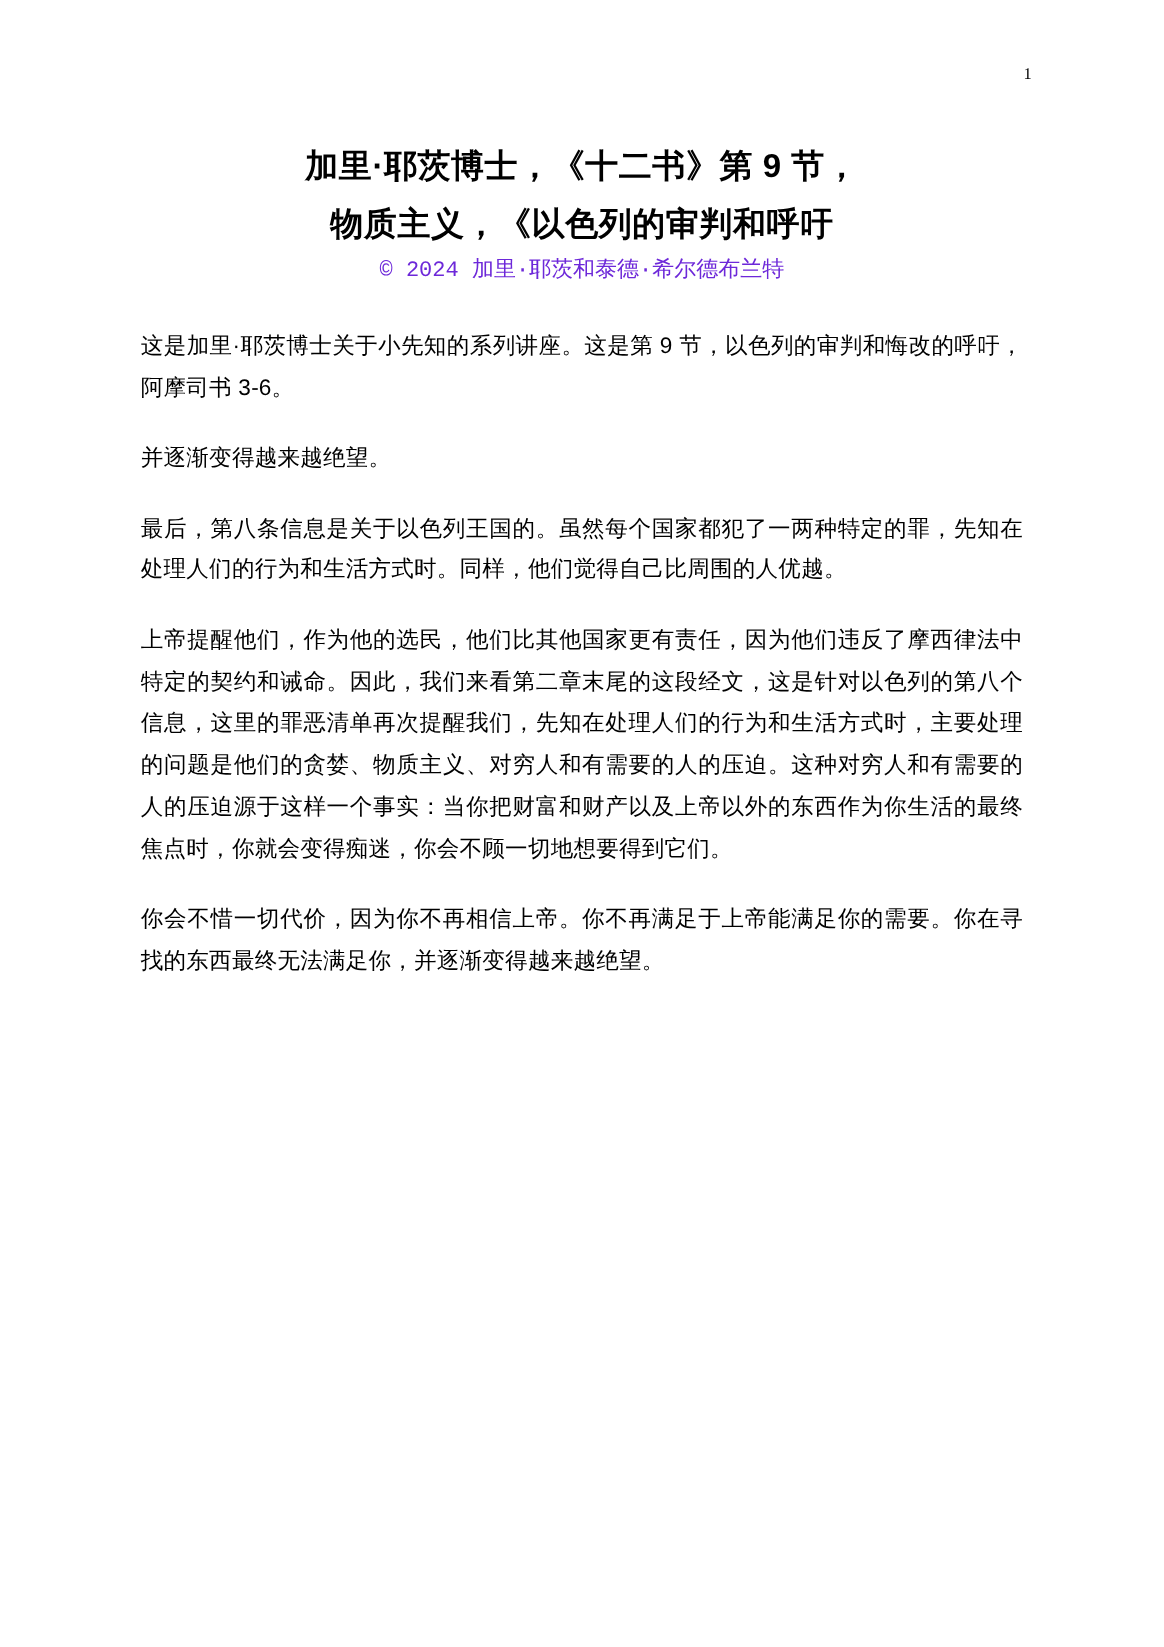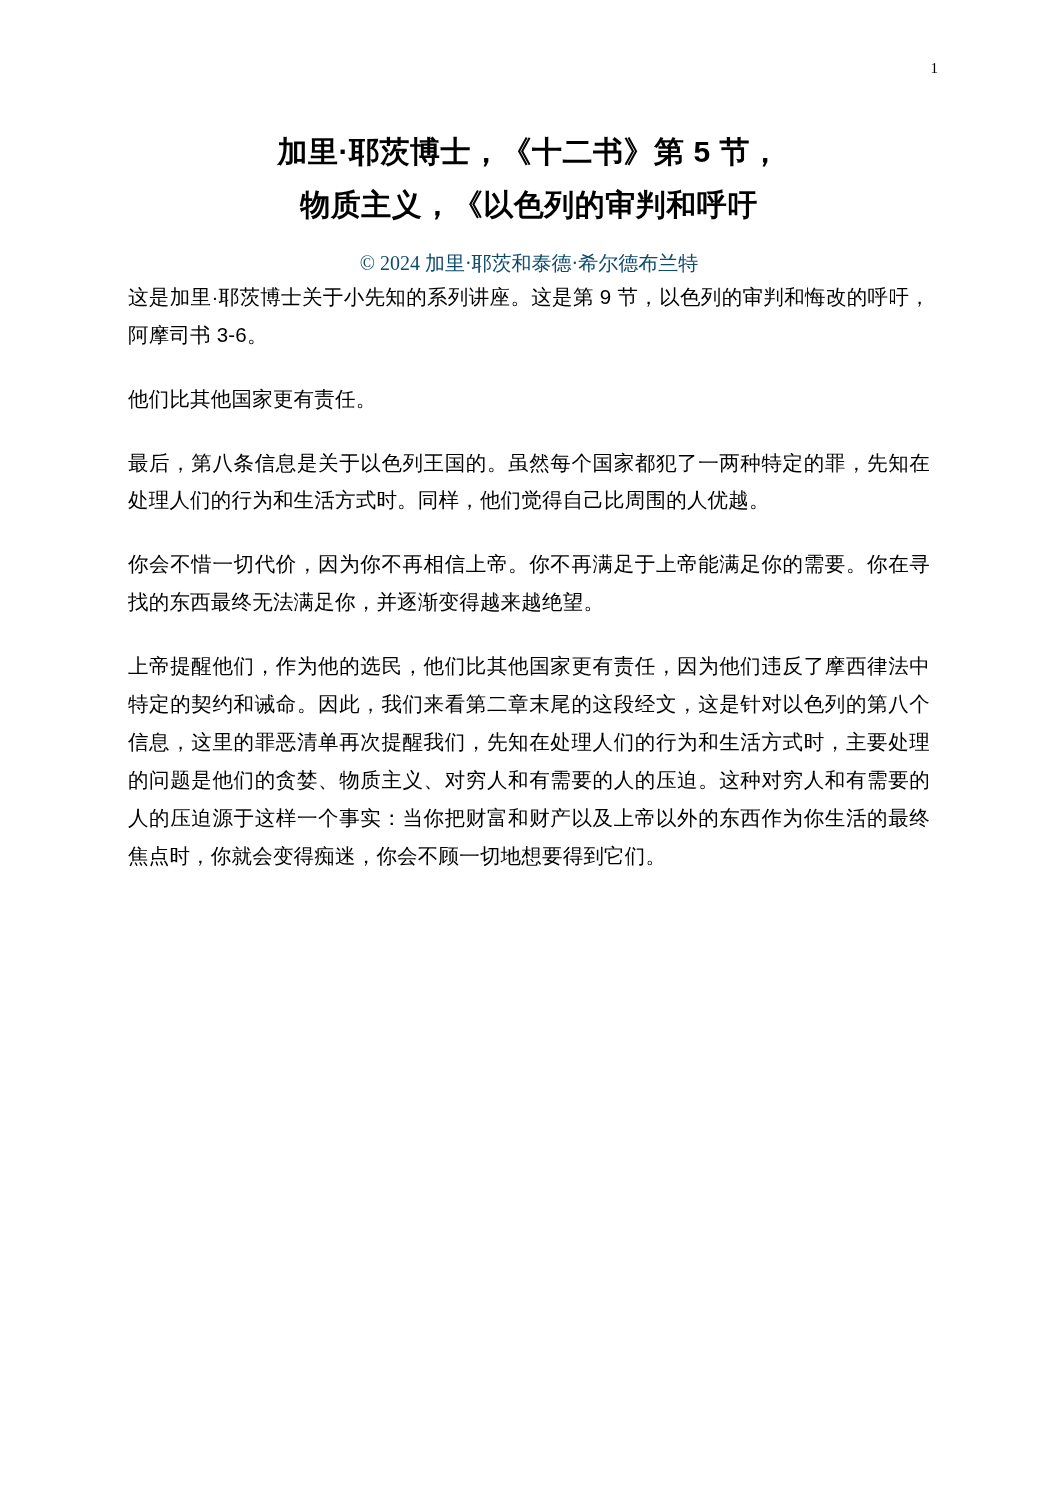--- a/index.html
+++ b/index.html
@@ -36,27 +36,27 @@
     font-family: "Liberation Sans", sans-serif;
     font-weight: bold;
     font-size: 30px;
     line-height: 1.78;
     letter-spacing: 0.5px;
     color: #000;
     margin: 0 auto;
     max-width: 620px;
   }
   .doc-copyright {
-    margin-top: 16px;
-    font-family: Liberation Serif, serif;
+    font-family: Liberation Mono, monospace;
     font-size: 20px;
     line-height: 1.5;
-    color: #0c4a6e;
+    color: #6d28d9;
   }
   .body-block {
+    margin-top: 34px;
   }
   .para {
     font-family: "Liberation Sans", sans-serif;
     font-size: 20.5px;
     line-height: 1.85;
     text-align: justify;
     text-justify: inter-ideograph;
     margin: 0 0 26px 0;
     color: #000;
     letter-spacing: 0.2px;
@@ -64,27 +64,27 @@
 </style>
 </head>
 <body>
 
 <div class="page">
 
   <div class="page-number">1</div>
 
   <div class="title-block">
     <div class="doc-title">
-      <div>加里·耶茨博士，《十二书》第 5 节，</div>
+      <div>加里·耶茨博士，《十二书》第 9 节，</div>
       <div>物质主义，《以色列的审判和呼吁</div>
     </div>
     <div class="doc-copyright">© 2024 加里·耶茨和泰德·希尔德布兰特</div>
   </div>
 
   <div class="body-block">
     <p class="para">这是加里·耶茨博士关于小先知的系列讲座。这是第 9 节，以色列的审判和悔改的呼吁，阿摩司书 3-6。</p>
-    <p class="para">他们比其他国家更有责任。</p>
+    <p class="para">并逐渐变得越来越绝望。</p>
     <p class="para">最后，第八条信息是关于以色列王国的。虽然每个国家都犯了一两种特定的罪，先知在处理人们的行为和生活方式时。同样，他们觉得自己比周围的人优越。</p>
+    <p class="para">上帝提醒他们，作为他的选民，他们比其他国家更有责任，因为他们违反了摩西律法中特定的契约和诫命。因此，我们来看第二章末尾的这段经文，这是针对以色列的第八个信息，这里的罪恶清单再次提醒我们，先知在处理人们的行为和生活方式时，主要处理的问题是他们的贪婪、物质主义、对穷人和有需要的人的压迫。这种对穷人和有需要的人的压迫源于这样一个事实：当你把财富和财产以及上帝以外的东西作为你生活的最终焦点时，你就会变得痴迷，你会不顾一切地想要得到它们。</p>
     <p class="para">你会不惜一切代价，因为你不再相信上帝。你不再满足于上帝能满足你的需要。你在寻找的东西最终无法满足你，并逐渐变得越来越绝望。</p>
-    <p class="para">上帝提醒他们，作为他的选民，他们比其他国家更有责任，因为他们违反了摩西律法中特定的契约和诫命。因此，我们来看第二章末尾的这段经文，这是针对以色列的第八个信息，这里的罪恶清单再次提醒我们，先知在处理人们的行为和生活方式时，主要处理的问题是他们的贪婪、物质主义、对穷人和有需要的人的压迫。这种对穷人和有需要的人的压迫源于这样一个事实：当你把财富和财产以及上帝以外的东西作为你生活的最终焦点时，你就会变得痴迷，你会不顾一切地想要得到它们。</p>
   </div>
 
 </div>
 
 </body></html>

